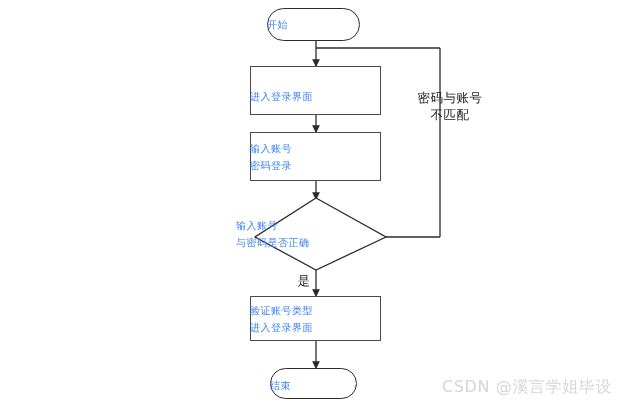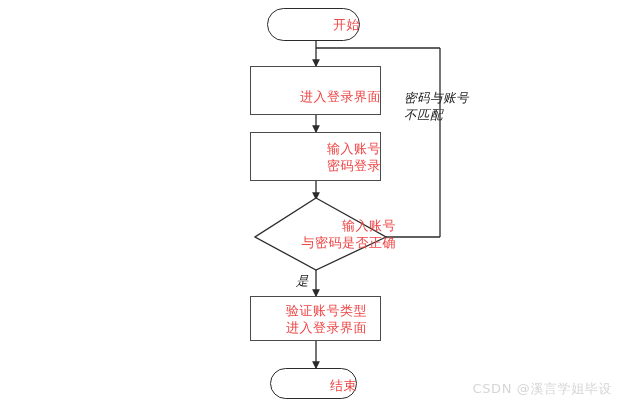--- a/index.html
+++ b/index.html
@@ -21,25 +21,25 @@
     top: 0;
     width: 626px;
     height: 406px;
   }
 
   
   .node-label {
     position: absolute;
     display: flex;
     flex-direction: column;
-    align-items: flex-end;
+    align-items: flex-start;
     justify-content: center;
     text-align: center;
-    color: #ef4444;
-    font-size: 13px;
+    color: #3b82f6;
+    font-size: 10px;
     line-height: 17px;
     letter-spacing: 0.5px;
     white-space: nowrap;
     pointer-events: none;
   }
 
   
   .terminator {
     position: absolute;
     background: #ffffff;
@@ -56,33 +56,32 @@
     box-sizing: border-box;
   }
 
   
   .edge-label {
     position: absolute;
     color: #1b1b1b;
     font-size: 12.5px;
     line-height: 17px;
     letter-spacing: 0.5px;
-    text-align: left;
+    text-align: center;
     white-space: nowrap;
     pointer-events: none;
-    font-style: italic;
   }
 
   
   #watermark {
     position: absolute;
     right: 14px;
     bottom: 8px;
     color: #d6d6d6;
-    font-size: 13px;
+    font-size: 16px;
     letter-spacing: 0.6px;
     white-space: nowrap;
     user-select: none;
     pointer-events: none;
   }
 </style>
 </head>
 <body>
 
 <div id="flowchart-canvas">

